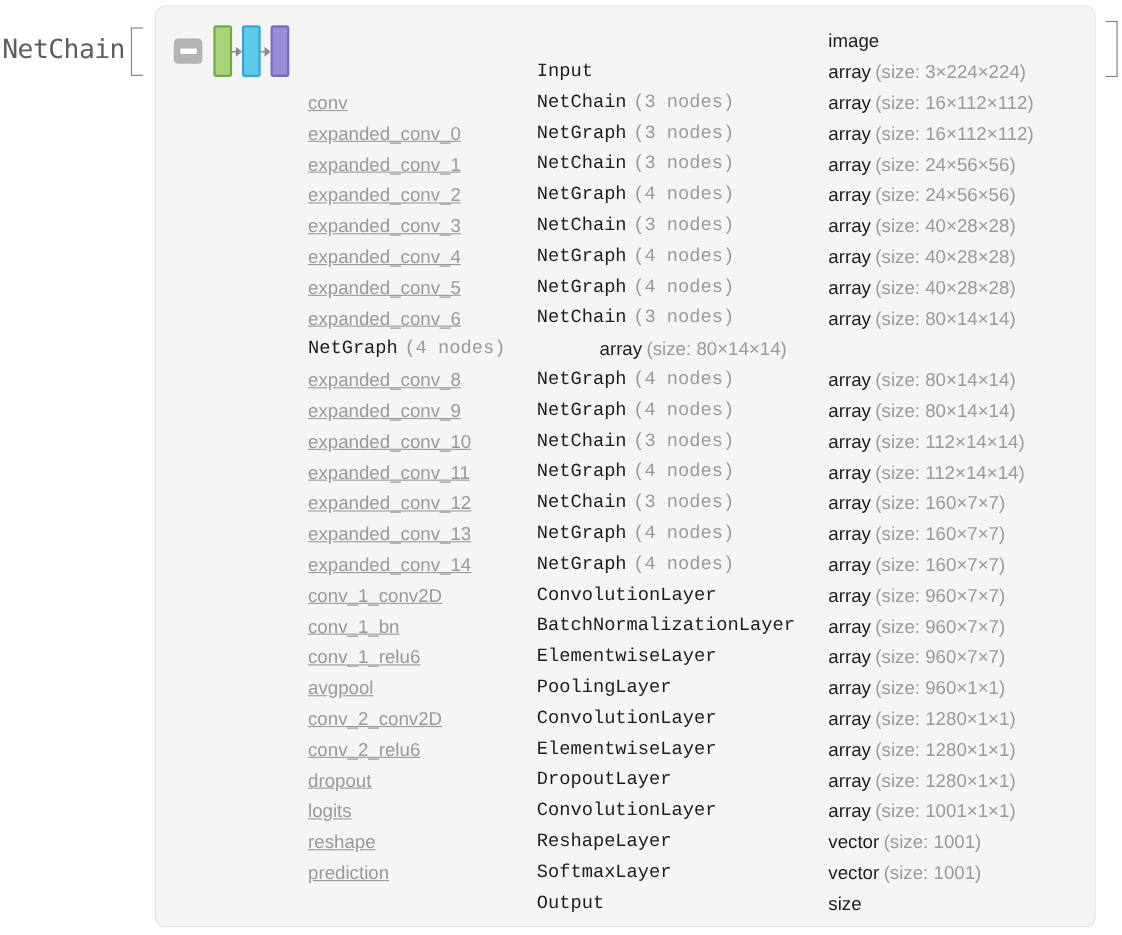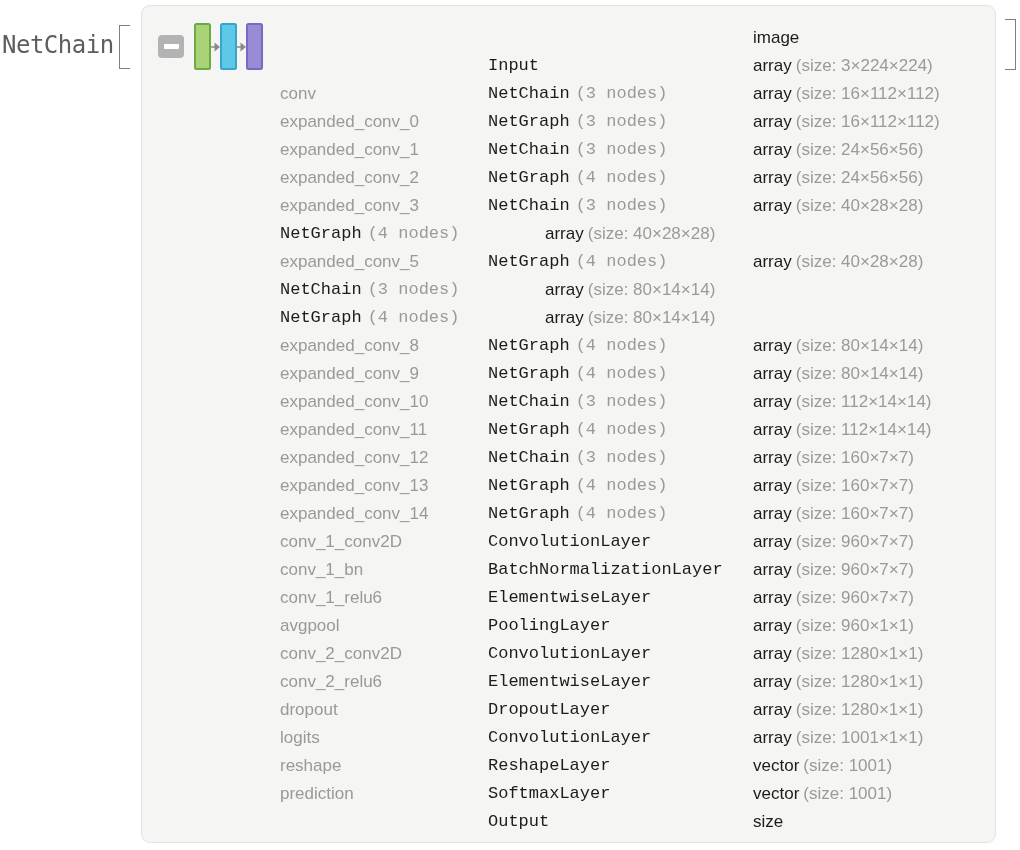--- a/index.html
+++ b/index.html
@@ -87,21 +87,21 @@
     left: 138px; top: 18px;
     right: 8px;
   }
   .t-row {
     display: flex;
     height: 28px;
     line-height: 28px;
     font-size: 17px;
     white-space: nowrap;
   }
-  .c1 { width: 208px; color: #999997; }
+  .c1 { width: 208px; color: #999997; text-decoration: underline; }
   .c2 { width: 265px; color: #1c1c1c; font-family: Liberation Mono, monospace; }
   .c3 { flex: 1; color: #1c1c1c; }
   .note { color: #9a9a98; }
   .c2 .note { margin-left: 6px; }
   .c3 .note { margin-left: 4px; }
 </style>
 </head>
 <body>
 
 <div class="stage">
@@ -167,31 +167,33 @@
     <div class="c3"><span class="main">array</span><span class="note">(size: 24×56×56)</span></div>
   </div>
 
   <div class="t-row">
     <div class="c1">expanded_conv_3</div>
     <div class="c2"><span class="main">NetChain</span><span class="note">(3 nodes)</span></div>
     <div class="c3"><span class="main">array</span><span class="note">(size: 40×28×28)</span></div>
   </div>
 
   <div class="t-row">
+    <div class="c1">expanded_conv_4</div>
     <div class="c2"><span class="main">NetGraph</span><span class="note">(4 nodes)</span></div>
     <div class="c3"><span class="main">array</span><span class="note">(size: 40×28×28)</span></div>
   </div>
 
   <div class="t-row">
     <div class="c1">expanded_conv_5</div>
     <div class="c2"><span class="main">NetGraph</span><span class="note">(4 nodes)</span></div>
     <div class="c3"><span class="main">array</span><span class="note">(size: 40×28×28)</span></div>
   </div>
 
   <div class="t-row">
+    <div class="c1">expanded_conv_6</div>
     <div class="c2"><span class="main">NetChain</span><span class="note">(3 nodes)</span></div>
     <div class="c3"><span class="main">array</span><span class="note">(size: 80×14×14)</span></div>
   </div>
 
   <div class="t-row">
     <div class="c2"><span class="main">NetGraph</span><span class="note">(4 nodes)</span></div>
     <div class="c3"><span class="main">array</span><span class="note">(size: 80×14×14)</span></div>
   </div>
 
   <div class="t-row">

